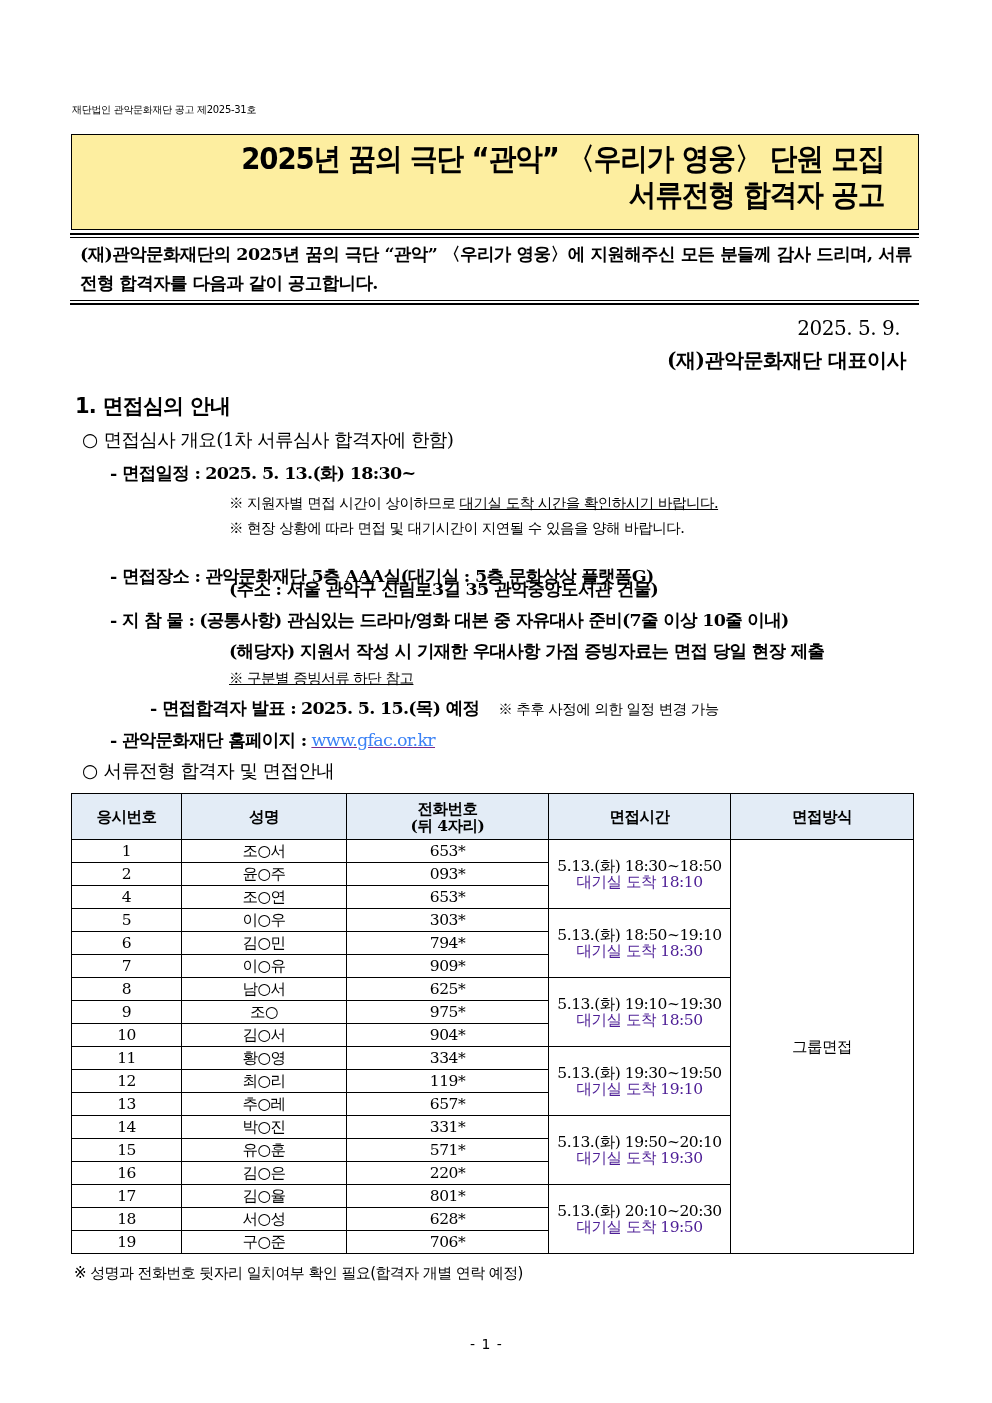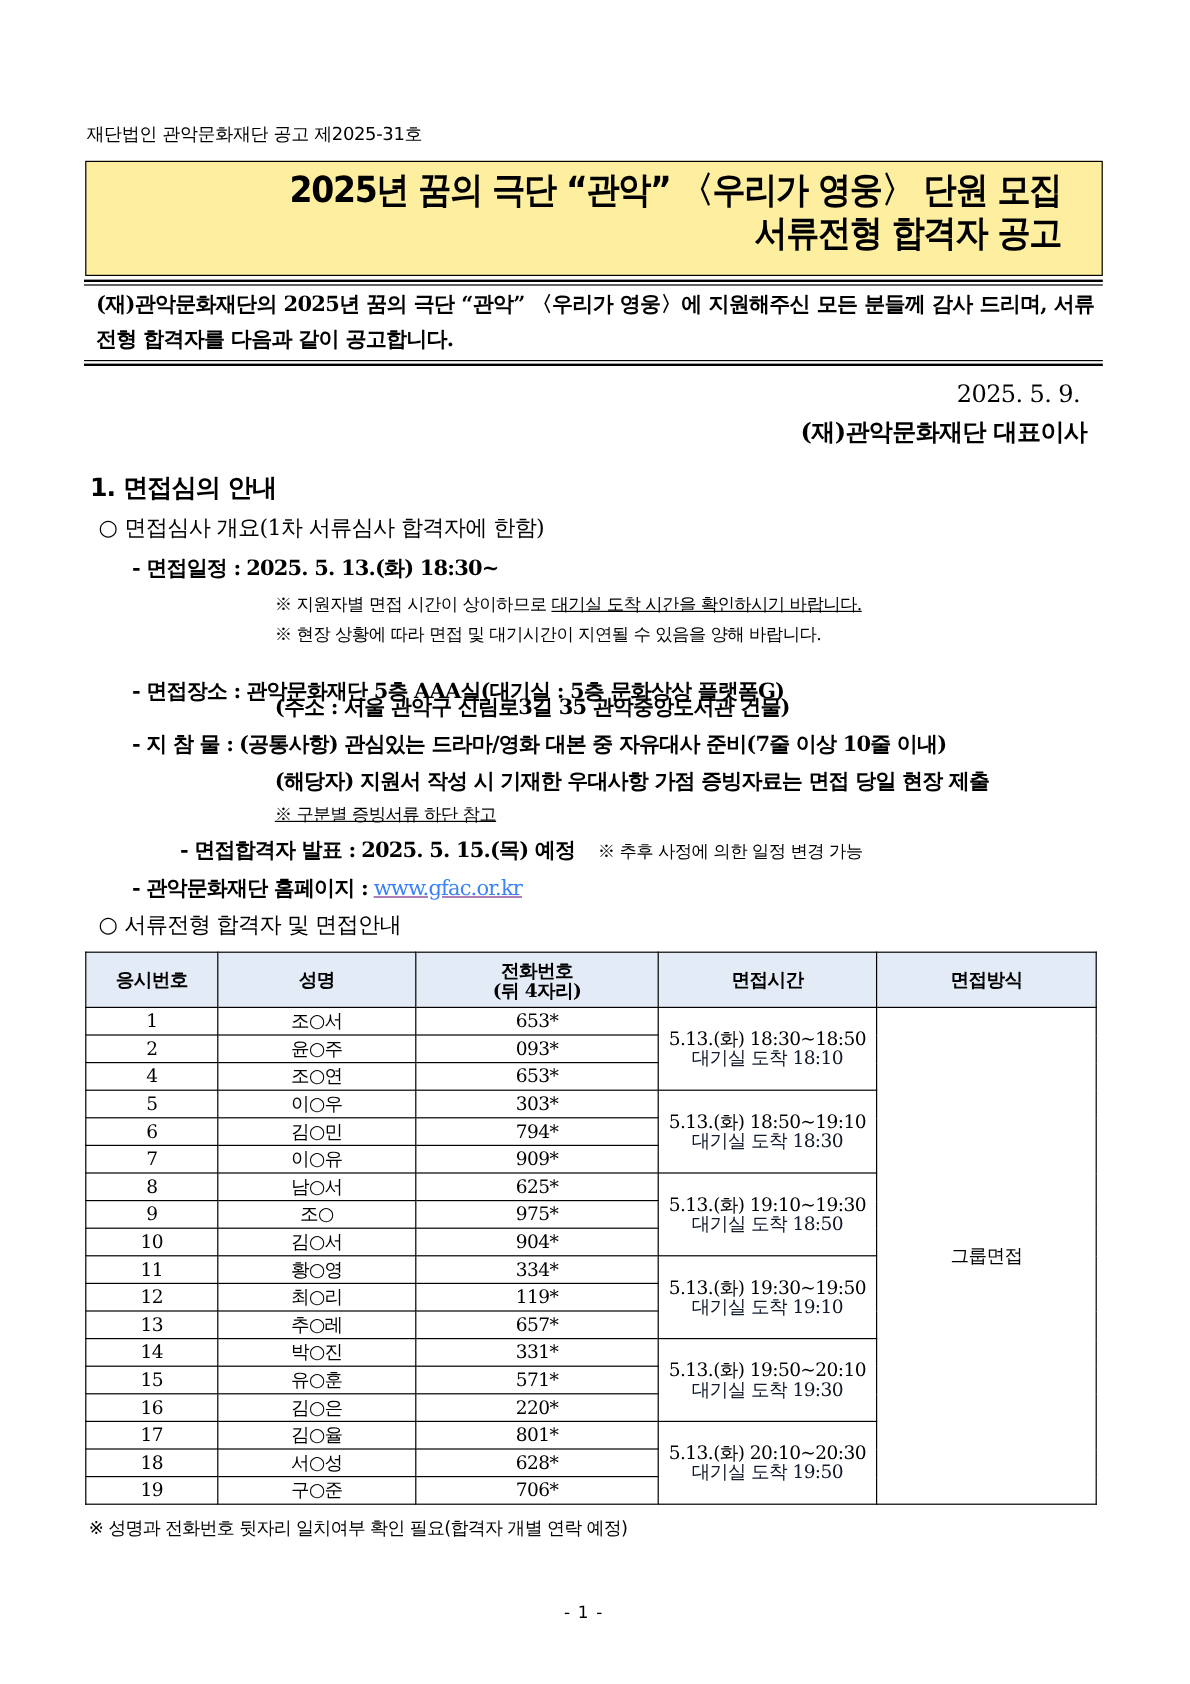--- a/index.html
+++ b/index.html
@@ -1,19 +1,19 @@
 <!DOCTYPE html>
 <html><head>
 <meta charset="utf-8">
 <style>
   html, body { margin: 0; padding: 0; background: #ffffff; }
   body { width: 992px; height: 1403px; position: relative; overflow: hidden;
          font-family: "DejaVu Serif", "Liberation Serif", serif; color: #000; }
   .abs { position: absolute; }
-  .ann-no { left: 72px; top: 103px; font-family: "DejaVu Sans", sans-serif; font-size: 15px; letter-spacing: -0.3px; }
+  .ann-no { left: 72px; top: 103px; font-family: "DejaVu Sans", sans-serif; font-size: 10px; letter-spacing: -0.3px; }
   .title-box { left: 71px; top: 134px; width: 848px; height: 96px; background: #fdeea0;
                border: 1.5px solid #000; box-sizing: border-box; text-align: right; }
   .title-box div { font-family: "DejaVu Sans", sans-serif; font-weight: bold; font-size: 30px;
                    line-height: 36px; letter-spacing: -1.2px; transform: scaleX(0.92); }
   .title-box .l1 { margin-top: 6px; }
   .dline { left: 70px; width: 849px; height: 0; }
   .dline.top { top: 233px; border-top: 2px solid #000; }
   .dline.top::after { content: ""; position: absolute; left: 0; right: 0; top: 2px; border-top: 1px solid #000; }
   .dline.bot { top: 300px; border-top: 1px solid #000; }
   .dline.bot::after { content: ""; position: absolute; left: 0; right: 0; top: 2px; border-top: 2px solid #000; }
@@ -28,21 +28,21 @@
   .line b { font-weight: bold; }
   .note { font-size: 14.5px; letter-spacing: -0.5px; white-space: nowrap; }
   .u { text-decoration: underline; }
   .link { color: #3b82f6; text-decoration: underline; text-decoration-color: #7a2a8a; }
   table.res { position: absolute; left: 71px; top: 793px; width: 842px; border-collapse: collapse;
               table-layout: fixed; font-family: "DejaVu Serif", serif; }
   table.res th, table.res td { border: 1px solid #000; text-align: center; padding: 0; }
   table.res th { background: #e3ecf6; height: 45px; font-size: 15.5px; font-weight: bold; line-height: 17px; letter-spacing: -0.5px; }
   table.res td { height: 22px; font-size: 15.5px; line-height: 16px; letter-spacing: -0.5px; }
   td.time { font-size: 15.5px; line-height: 17px; }
-  td.time .arrive { color: #0f172a; display: block; }
+  td.time .arrive { color: #4c1d95; display: block; }
   td.method { font-size: 15px; }
   .footnote { left: 74px; top: 1264px; font-size: 15px; letter-spacing: -0.6px; font-family: "DejaVu Sans", sans-serif; }
   .page-no { left: 470px; top: 1336px; font-size: 14px; font-family: "DejaVu Sans", sans-serif; letter-spacing: 1px; }
 </style>
 </head>
 <body>
 
 <div class="abs ann-no">재단법인 관악문화재단 공고 제2025-31호</div>
 
 <div class="abs title-box">

